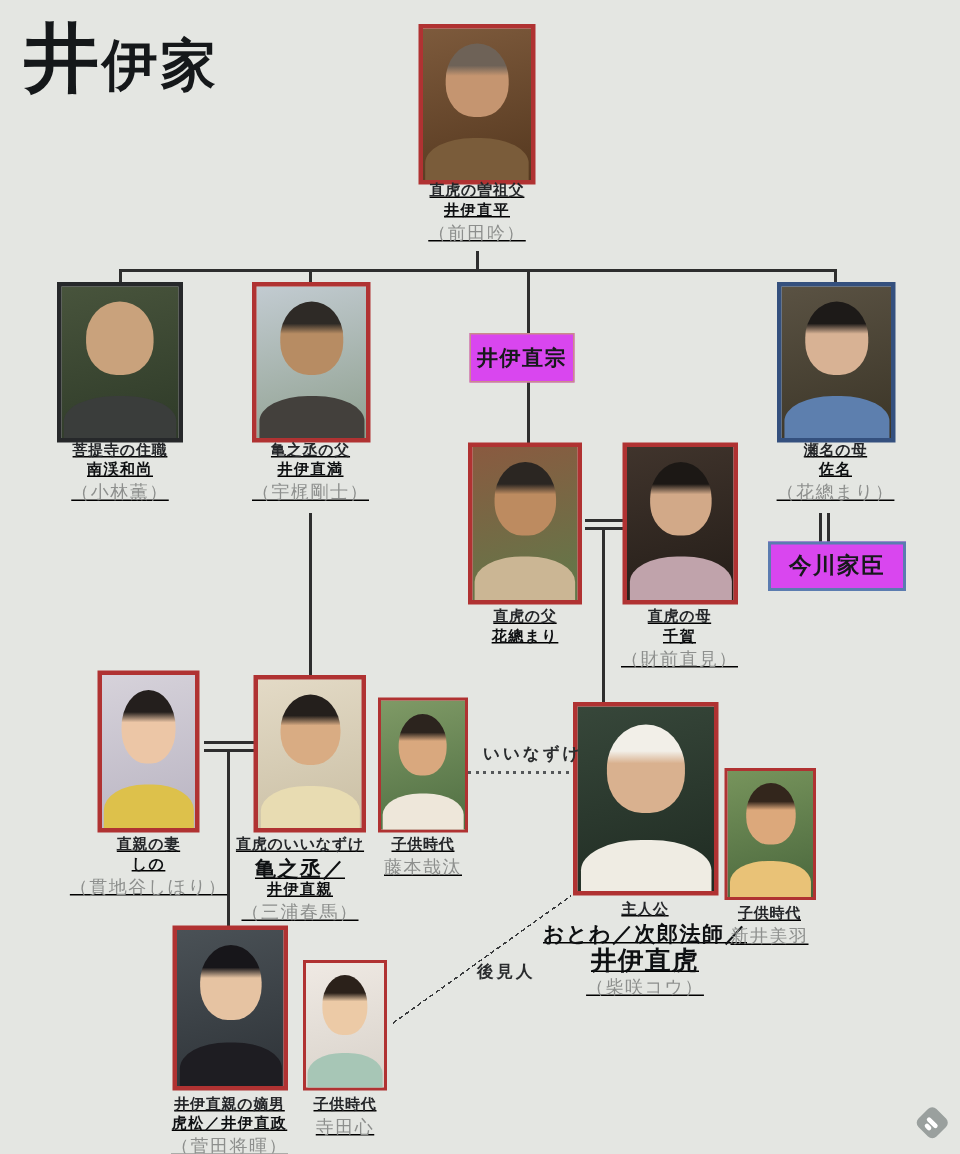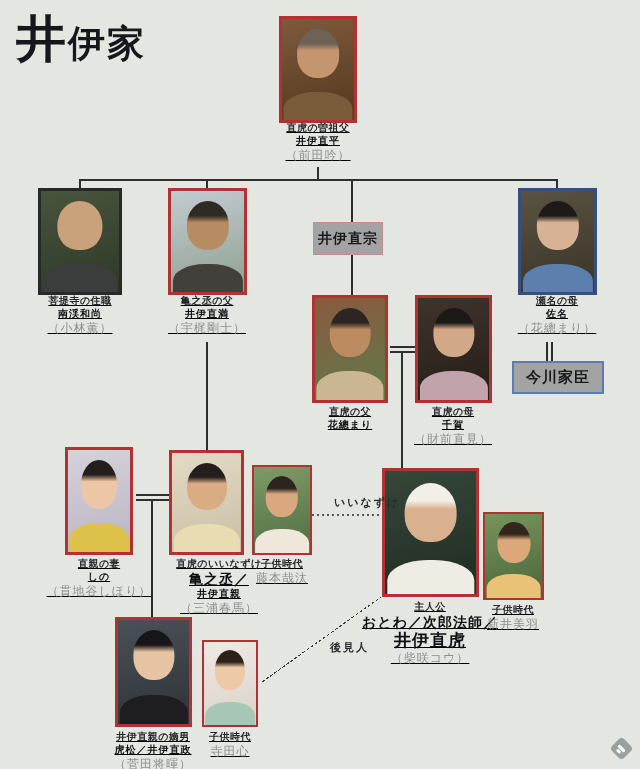--- a/index.html
+++ b/index.html
@@ -42,27 +42,27 @@
 
   
   .plabel{position:absolute;width:190px;text-align:center;z-index:3;line-height:1;text-decoration:underline;}
   .plabel .cap{font-size:10px;font-weight:bold;color:#25272a;margin-bottom:3px;letter-spacing:0.5px;}
   .plabel .name{font-size:10px;font-weight:bold;color:#0e1012;margin-bottom:3px;letter-spacing:1px;white-space:nowrap;}
   .plabel .name.xl{font-size:17px;}
   .plabel .name.md{font-size:14px;}
   .plabel .actor{font-size:12px;color:#8d8f8d;letter-spacing:1px;white-space:nowrap;}
 
   
-  .nbox{position:absolute;z-index:2;background:#a3a3a3;display:flex;align-items:center;justify-content:center;
+  .nbox{position:absolute;z-index:2;background:#d946ef;display:flex;align-items:center;justify-content:center;
         font-weight:bold;color:#17191b;box-sizing:border-box;letter-spacing:1px;}
   .nbox.red{border:1px solid #c98b8b;font-size:14px;}
   .nbox.blue{border:2px solid #5b7cb0;font-size:15px;}
 
   
-  .rel{position:absolute;z-index:3;font-size:11px;font-weight:600;color:#2a2c2e;letter-spacing:2px;margin-left:12px;}
+  .rel{position:absolute;z-index:3;font-size:11px;font-weight:600;color:#2a2c2e;letter-spacing:2px;}
 
   
   .feedly{position:absolute;z-index:4;width:17px;height:17px;background:#9aa09e;border-radius:4px;
           transform:rotate(45deg);}
   .feedly i{position:absolute;left:4px;top:7px;width:9px;height:3px;background:#fff;border-radius:2px;display:block;}
   .feedly i.s{top:11px;left:6px;width:5px;}
 </style>
 </head>
 <body>
 
@@ -148,21 +148,21 @@
   </div>
 
   <div class="photo ph-shino" style="left:65px;top:447px;width:68px;height:108px;"></div>
   <div class="plabel" style="left:4px;top:559px;">
     <div class="cap">直親の妻</div>
     <div class="name">しの</div>
     <div class="actor">（貫地谷しほり）</div>
   </div>
 
   <div class="photo ph-naochika" style="left:169px;top:450px;width:75px;height:105px;"></div>
-  <div class="plabel" style="left:124px;top:559px;">
+  <div class="plabel" style="left:105px;top:559px;">
     <div class="cap">直虎のいいなずけ</div>
     <div class="name md">亀之丞／</div>
     <div class="name">井伊直親</div>
     <div class="actor">（三浦春馬）</div>
   </div>
 
   <div class="photo ph-naochika-child b-thin" style="left:252px;top:465px;width:60px;height:90px;"></div>
   <div class="plabel" style="left:187px;top:559px;">
     <div class="cap">子供時代</div>
     <div class="actor">藤本哉汰</div>

